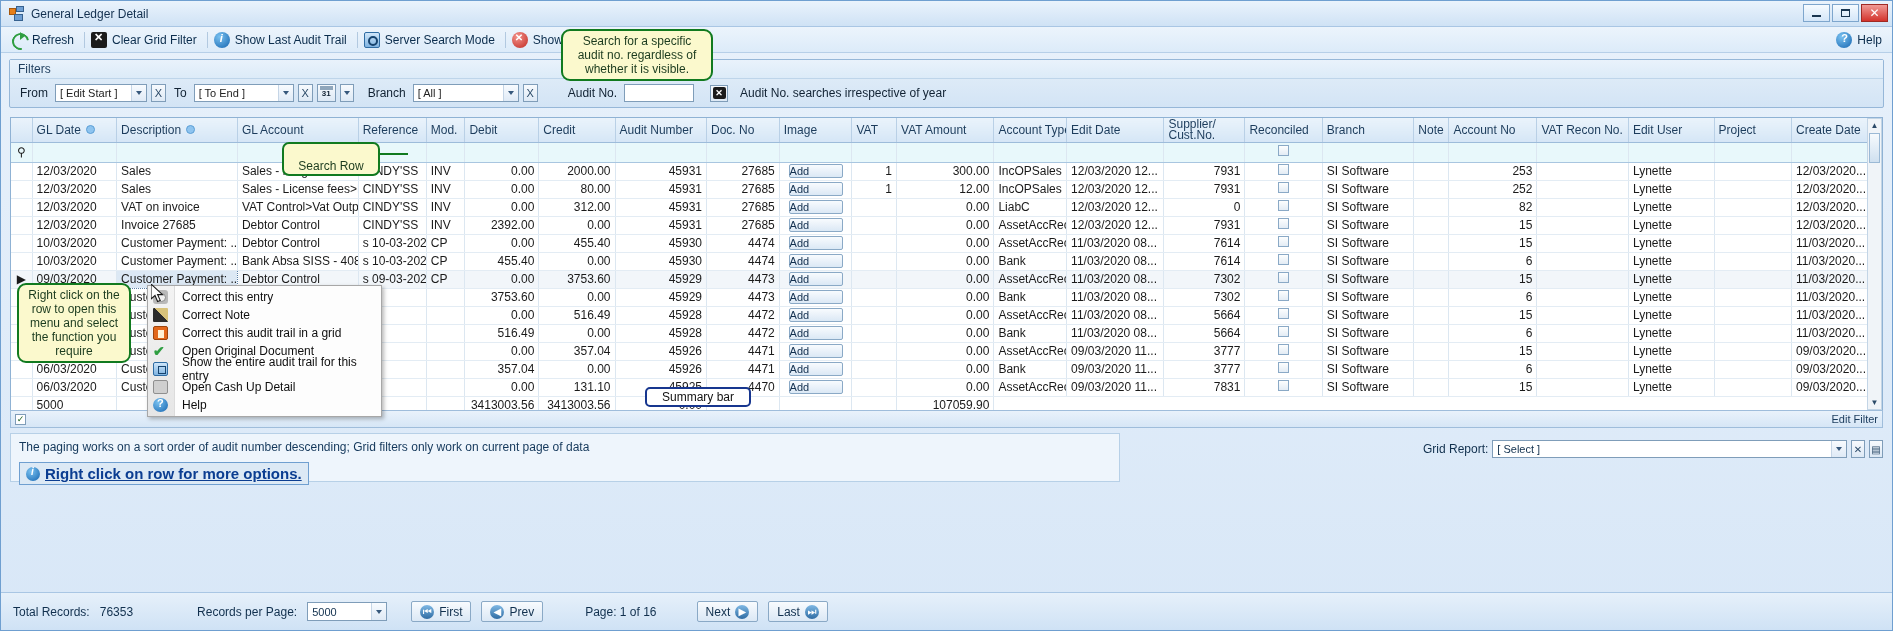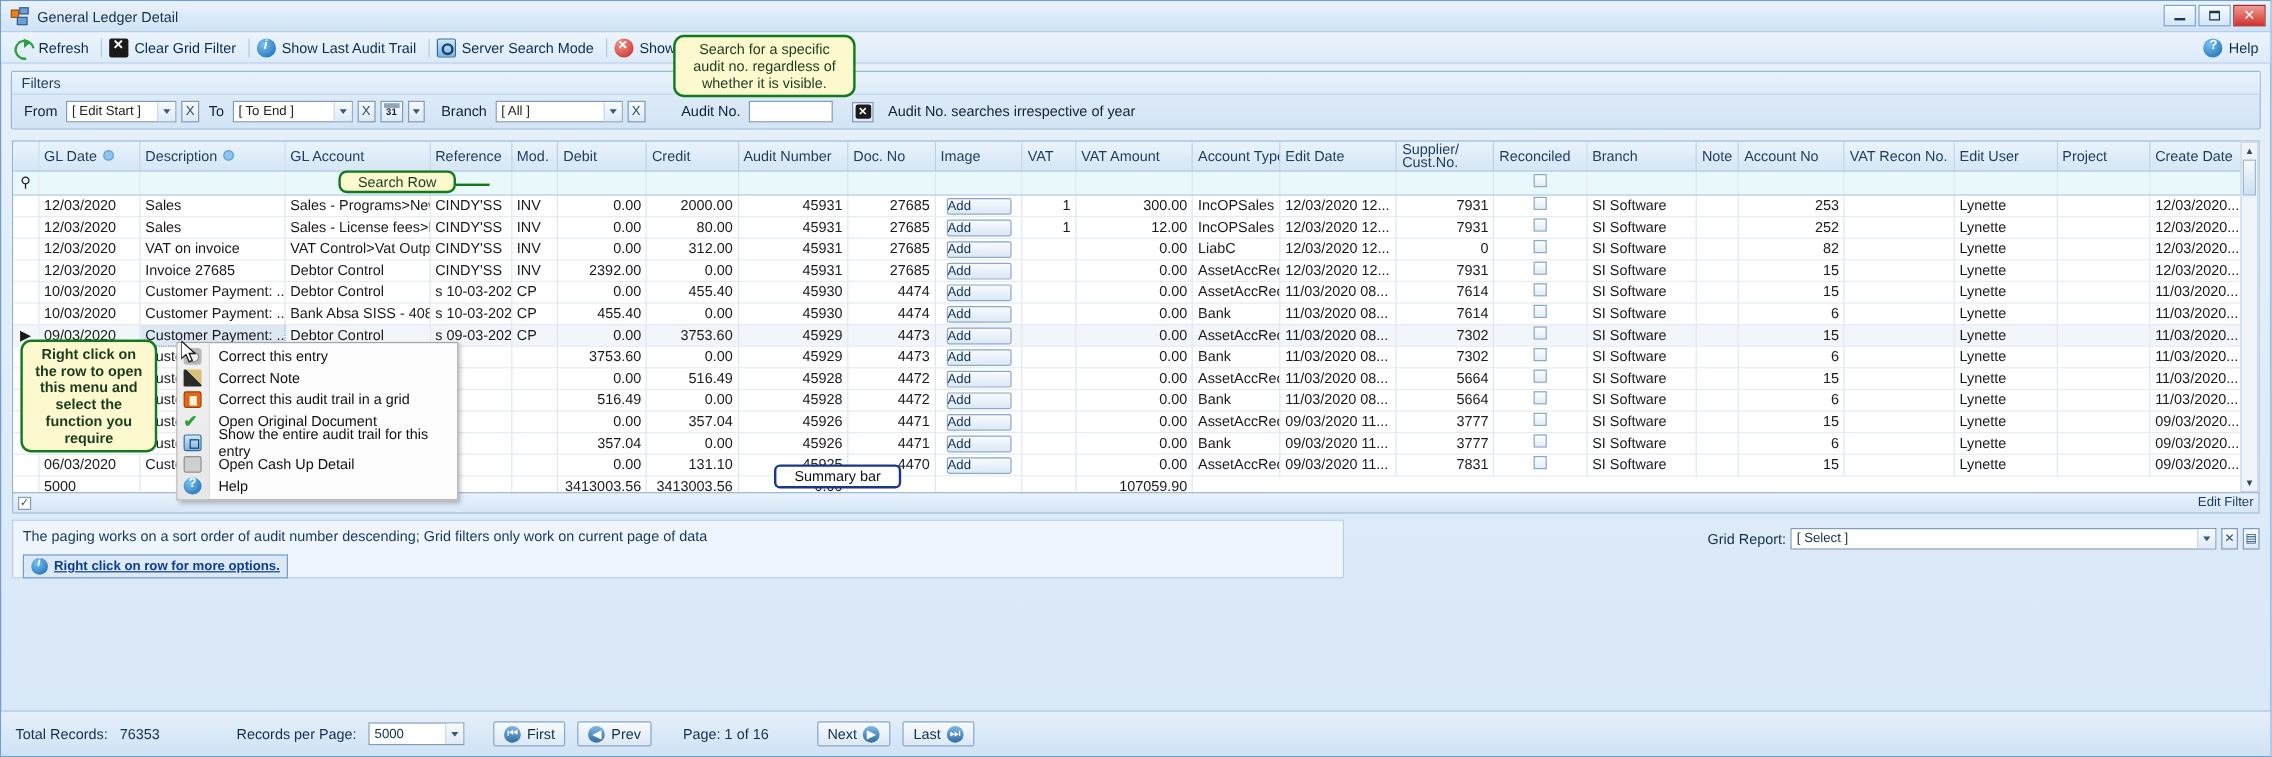--- a/index.html
+++ b/index.html
@@ -208,22 +208,22 @@
     border: 2px solid #117a1f;
     border-radius: 9px;
     color: #1b3b1e;
     font-size: 12px;
     text-align: center;
     padding: 3px 6px;
     line-height: 14px;
     z-index: 40;
   }
   .co-audit { left: 560px; top: 28px; width: 152px; }
-  .co-search { left: 281px; top: 141px; width: 98px; height:19px; padding:1px 4px; border-radius:7px; }
-  .co-rightclick { left: 16px; top: 282px; width: 114px; font-weight: bold; }
+  .co-search { left: 281px; top: 141px; width: 98px; height:19px; padding:15px 4px; border-radius:7px; }
+  .co-rightclick { left: 16px; top: 282px; width: 114px; }
   .co-summary { left: 644px; top: 386px; width: 106px; height:20px; padding:1px 4px; border-radius:5px;
      border:2px solid #17368f; background:#fff; color:#111; }
   .co-line { position:absolute; background:#117a1f; height:2px; z-index:39; }
 
   
   .ctxmenu {
     position: absolute; left: 146px; top: 284px; width: 235px;
     background: #fdfdfd; border: 1px solid #a7a7a7;
     z-index: 60; box-shadow: 2px 2px 4px rgba(0,0,0,.28);
     padding: 2px 0;
@@ -267,21 +267,21 @@
   .editfilterrow .ef { margin-left:auto; color:#1a3b5c; }
 
   .infopanel {
     position:absolute; left:9px; top:432px; width:1110px; height:49px;
     background:#eef5fc; border:1px solid #b7d0e7;
     font-size:12px; color:#14385b; padding:6px 8px;
   }
   .rc-badge {
     display:inline-flex; align-items:center; gap:5px;
     margin-top: 8px; background:#dce9f5; border:1px solid #6f9fd0;
-    padding: 2px 6px; color:#0b3d91; font-weight:bold; font-size:11px;
+    padding: 2px 6px; color:#0b3d91; font-weight:bold; font-size:15px;
   }
   .rc-badge u { text-decoration: underline; }
   .rc-icon{width:14px;height:14px;background:radial-gradient(circle at 35% 30%, #79c1f0, #1565b0);border-radius:50%;position:relative;}
   .rc-icon::after{content:"i";position:absolute;left:5px;top:-1px;color:#fff;font-size:10px;font-weight:bold;font-style:italic;}
 
   .gridreport {
     position:absolute; right:9px; top:438px; width:460px; height:20px;
     display:flex; align-items:center; gap:4px; font-size:12px; color:#11304e;
   }
   .gr-combo { flex:1; height:18px; border:1px solid #7f9db9; background:#fff;
@@ -955,21 +955,21 @@
         </span>
     </div>
     <div class="pgbtn" style="margin-left:14px">
       <span class="pgcircle">⏮</span>
       <span>First</span>
     </div>
     <div class="pgbtn">
       <span class="pgcircle">◀</span>
       <span>Prev</span>
     </div>
-    <span style="margin-left:16px">Page: 1 of 16</span>
+    <span style="margin-left:32px">Page: 1 of 16</span>
     <div class="pgbtn" style="margin-left:30px">
       <span>Next</span>
       <span class="pgcircle">▶</span>
     </div>
     <div class="pgbtn">
       <span>Last</span>
       <span class="pgcircle">⏭</span>
     </div>
   </div>
 

